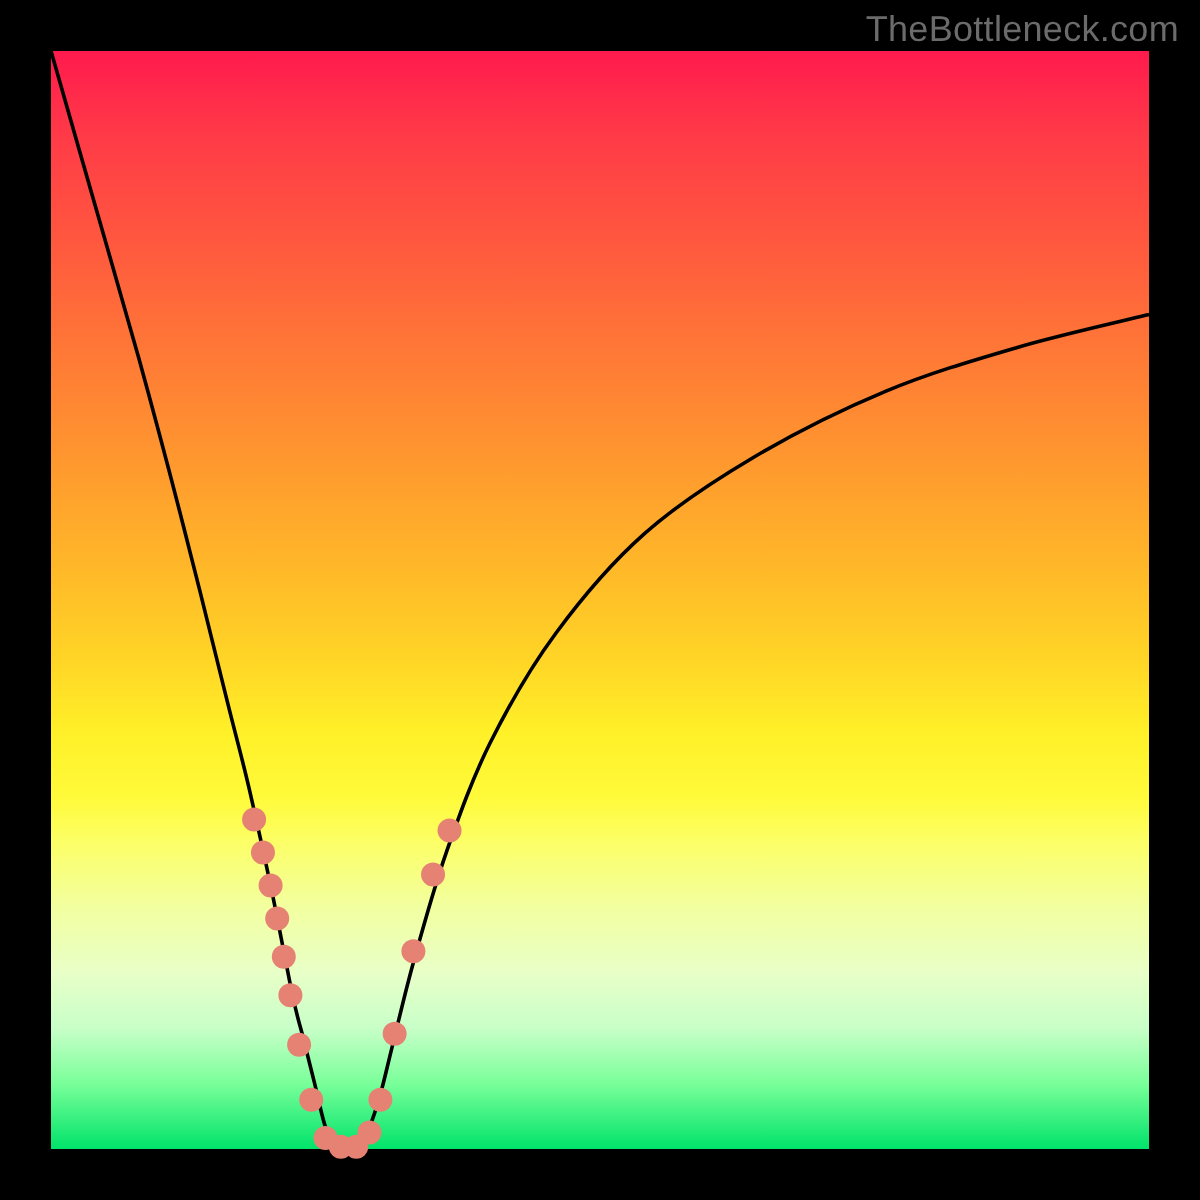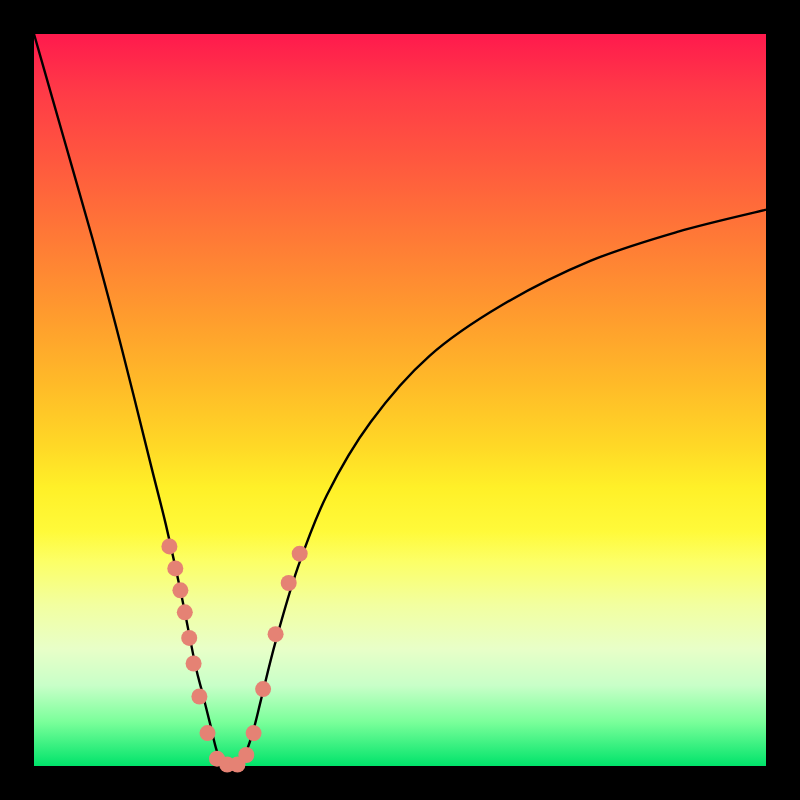--- a/index.html
+++ b/index.html
@@ -70,20 +70,21 @@
   }
   svg.dots circle {
     fill: #e58274;
     stroke: none;
   }
 </style>
 </head>
 <body>
 
 <div class="frame">
+  <div class="watermark">TheBottleneck.com</div>
 
   <div class="plot">
     <svg class="curve" viewBox="0 0 732 732" preserveAspectRatio="none">
       <path id="curve-path" d="M 0.0 0.0 C 4.9 17.1, 19.5 68.3, 29.3 102.5 C 39.0 136.6, 48.8 169.6, 58.6 205.0 C 68.3 240.3, 78.1 276.9, 87.8 314.8 C 97.6 352.6, 109.8 402.6, 117.1 431.9 C 124.4 461.2, 126.9 469.7, 131.8 490.4 C 136.6 511.2, 141.5 533.1, 146.4 556.3 C 151.3 579.5, 157.4 612.4, 161.0 629.5 C 164.7 646.6, 165.9 649.0, 168.4 658.8 C 170.8 668.6, 173.2 678.3, 175.7 688.1 C 178.1 697.8, 180.6 710.6, 183.0 717.4 C 185.4 724.1, 187.9 725.9, 190.3 728.3 C 192.8 730.8, 195.2 732.0, 197.6 732.0 C 200.1 732.0, 202.5 730.8, 205.0 728.3 C 207.4 725.9, 209.8 722.9, 212.3 717.4 C 214.7 711.9, 217.2 703.9, 219.6 695.4 C 222.0 686.9, 223.3 680.8, 226.9 666.1 C 230.6 651.5, 235.5 629.5, 241.6 607.6 C 247.7 585.6, 255.0 558.8, 263.5 534.4 C 272.1 510.0, 280.6 485.6, 292.8 461.2 C 305.0 436.8, 319.6 411.1, 336.7 388.0 C 353.8 364.8, 373.3 341.6, 395.3 322.1 C 417.2 302.6, 441.6 286.7, 468.5 270.8 C 495.3 255.0, 527.0 239.1, 556.3 226.9 C 585.6 214.7, 614.9 206.2, 644.2 197.6 C 673.4 189.1, 717.4 179.3, 732.0 175.7"></path>
     </svg>
     <svg class="dots" viewBox="0 0 732 732" preserveAspectRatio="none">
       <g id="dots-group">
           <circle cx="135.4" cy="512.4" r="8"></circle>
           <circle cx="141.3" cy="534.4" r="8"></circle>
           <circle cx="146.4" cy="556.3" r="8"></circle>

